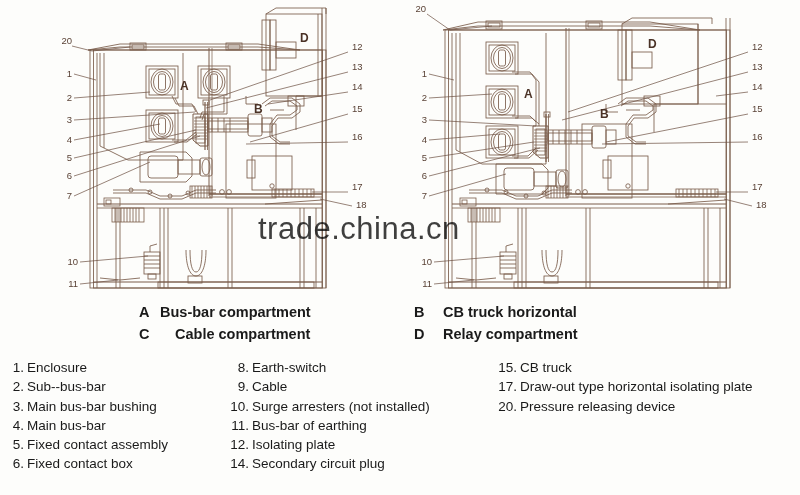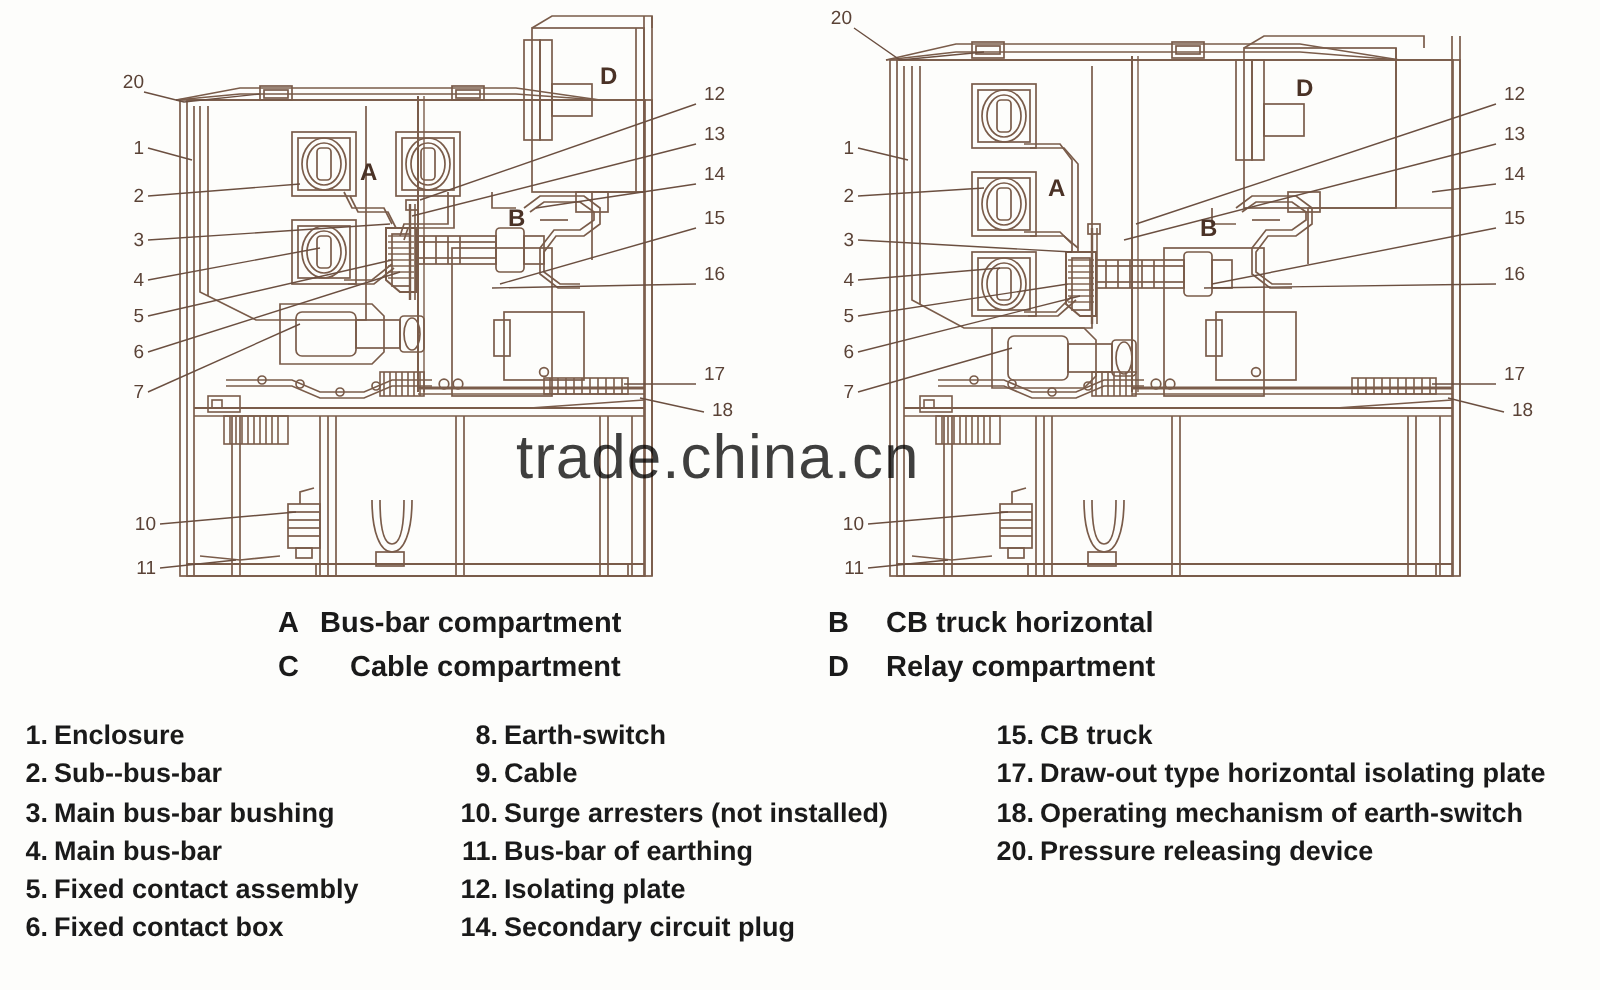--- a/index.html
+++ b/index.html
@@ -99,21 +99,21 @@
     position: absolute;
     top: 0;
   }
   .parts-col.col1 { left: 12px;  width: 230px; }
   .parts-col.col2 { left: 228px; width: 270px; }
   .parts-col.col3 { left: 496px; width: 300px; }
 
   .part-item {
     display: block;
     font-size: 13.5px;
-    font-weight: bold;
+    font-weight: normal;
     line-height: 19.3px;
     white-space: nowrap;
     height: 19.3px;
   }
   .part-num {
     display: inline-block;
     text-align: right;
     margin-right: 3px;
   }
   .parts-col.col1 .part-num { width: 12px; }
@@ -652,18 +652,17 @@
       <span class="part-item"><span class="part-num">9.</span><span>Cable</span></span>
       <span class="part-item"><span class="part-num">10.</span><span>Surge arresters (not installed)</span></span>
       <span class="part-item"><span class="part-num">11.</span><span>Bus-bar of earthing</span></span>
       <span class="part-item"><span class="part-num">12.</span><span>Isolating plate</span></span>
       <span class="part-item"><span class="part-num">14.</span><span>Secondary circuit plug</span></span>
     </div>
 
     <div class="parts-col col3">
       <span class="part-item"><span class="part-num">15.</span><span>CB truck</span></span>
       <span class="part-item"><span class="part-num">17.</span><span>Draw-out type horizontal isolating plate</span></span>
-      <span class="part-item"><span class="part-num">18.</span><span>Operating mechanism of earth-switch</span></span>
       <span class="part-item"><span class="part-num">20.</span><span>Pressure releasing device</span></span>
     </div>
   </div>
 
 </div>
 
 </body></html>

